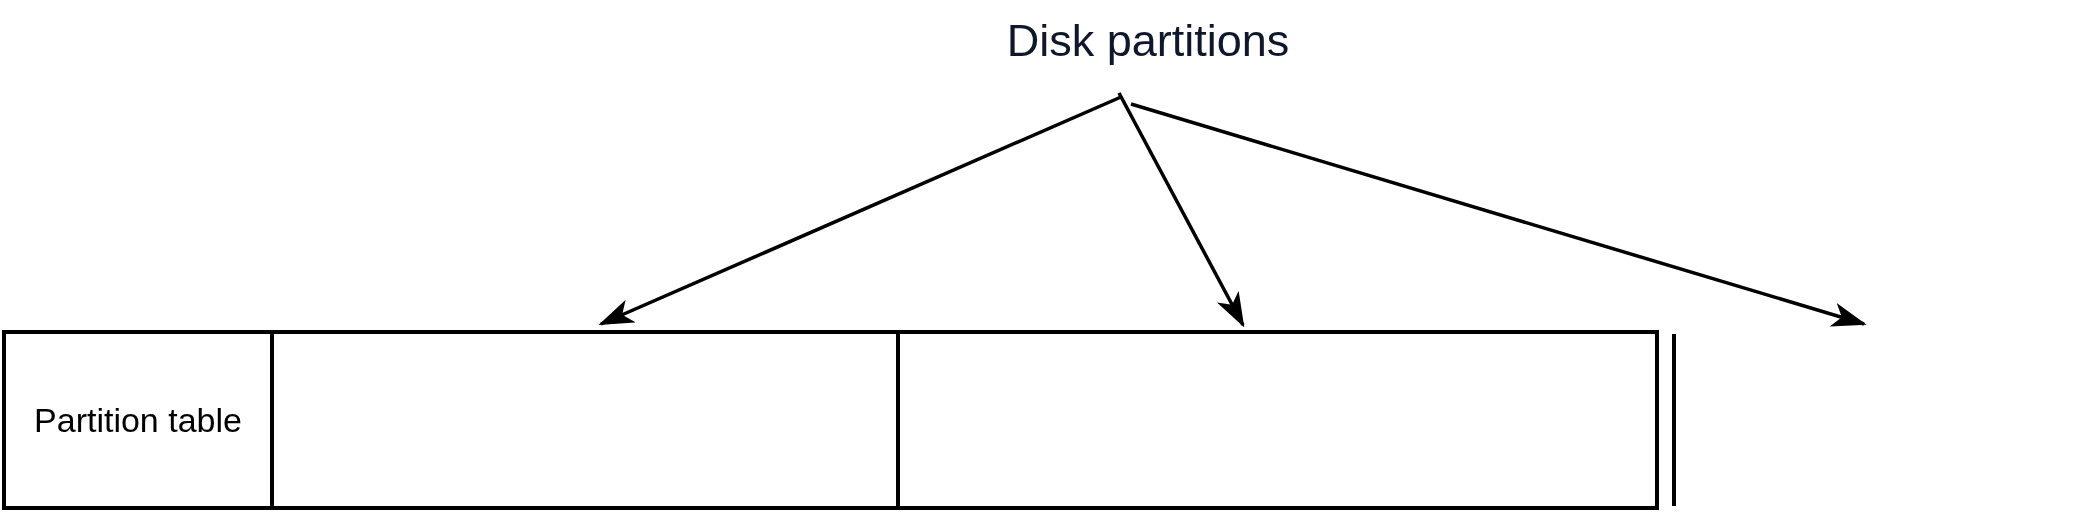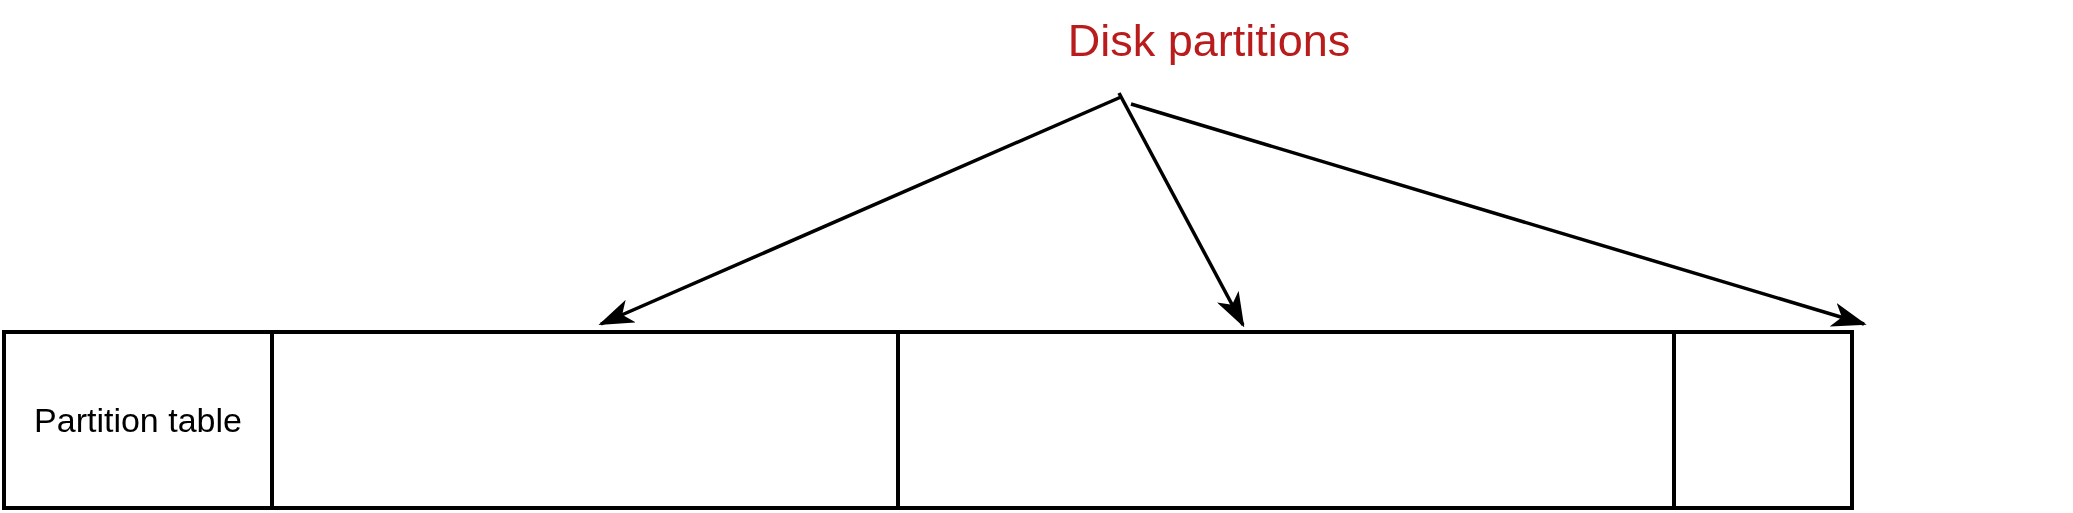--- a/index.html
+++ b/index.html
@@ -12,40 +12,40 @@
     width: 2073px;
     height: 513px;
     background: #ffffff;
     overflow: hidden;
     font-family: "Liberation Sans", "DejaVu Sans", sans-serif;
     color: #000000;
   }
   .diagram-title {
     position: absolute;
     top: 14px;
-    left: 1209px;
+    left: 1148px;
     transform: translateX(-50%);
     font-size: 45px;
     line-height: 1.2;
     white-space: nowrap;
-    color: #b91c1c;
+    color: #0f172a;
   }
   #arrow-layer {
     position: absolute;
     left: 0;
     top: 0;
     width: 2073px;
     height: 513px;
     pointer-events: none;
   }
   .disk-bar {
     position: absolute;
     left: 2px;
     top: 330px;
-    width: 1852px;
+    width: 1657px;
     height: 180px;
     box-sizing: border-box;
     border: 4px solid #000000;
     display: flex;
     background: #ffffff;
   }
   .disk-cell {
     box-sizing: border-box;
     height: 100%;
     display: flex;

